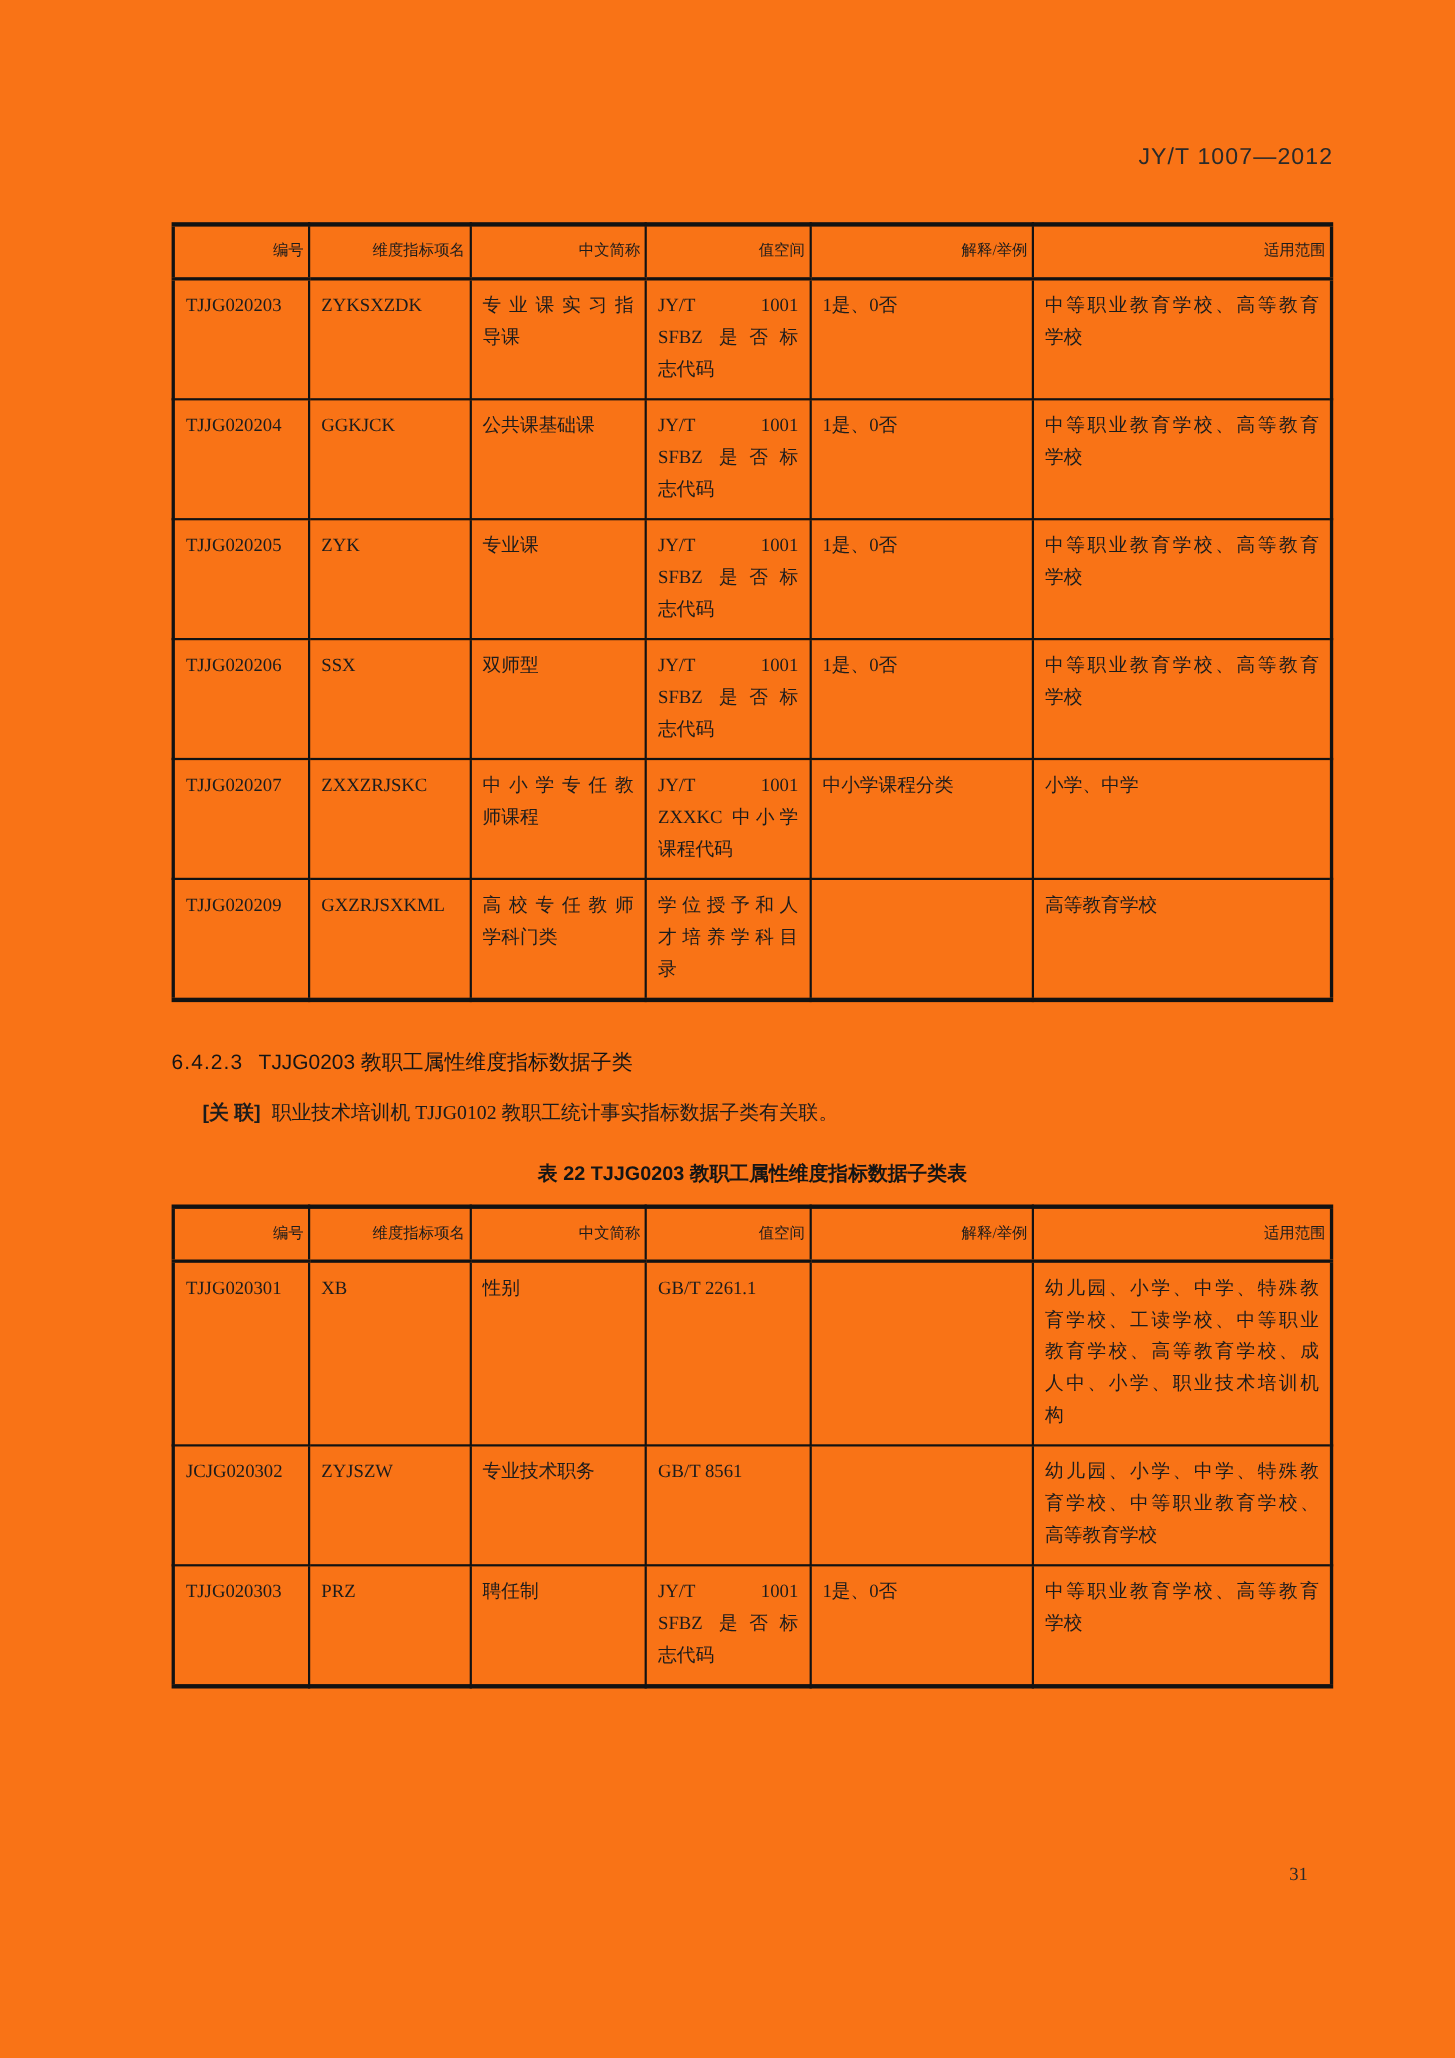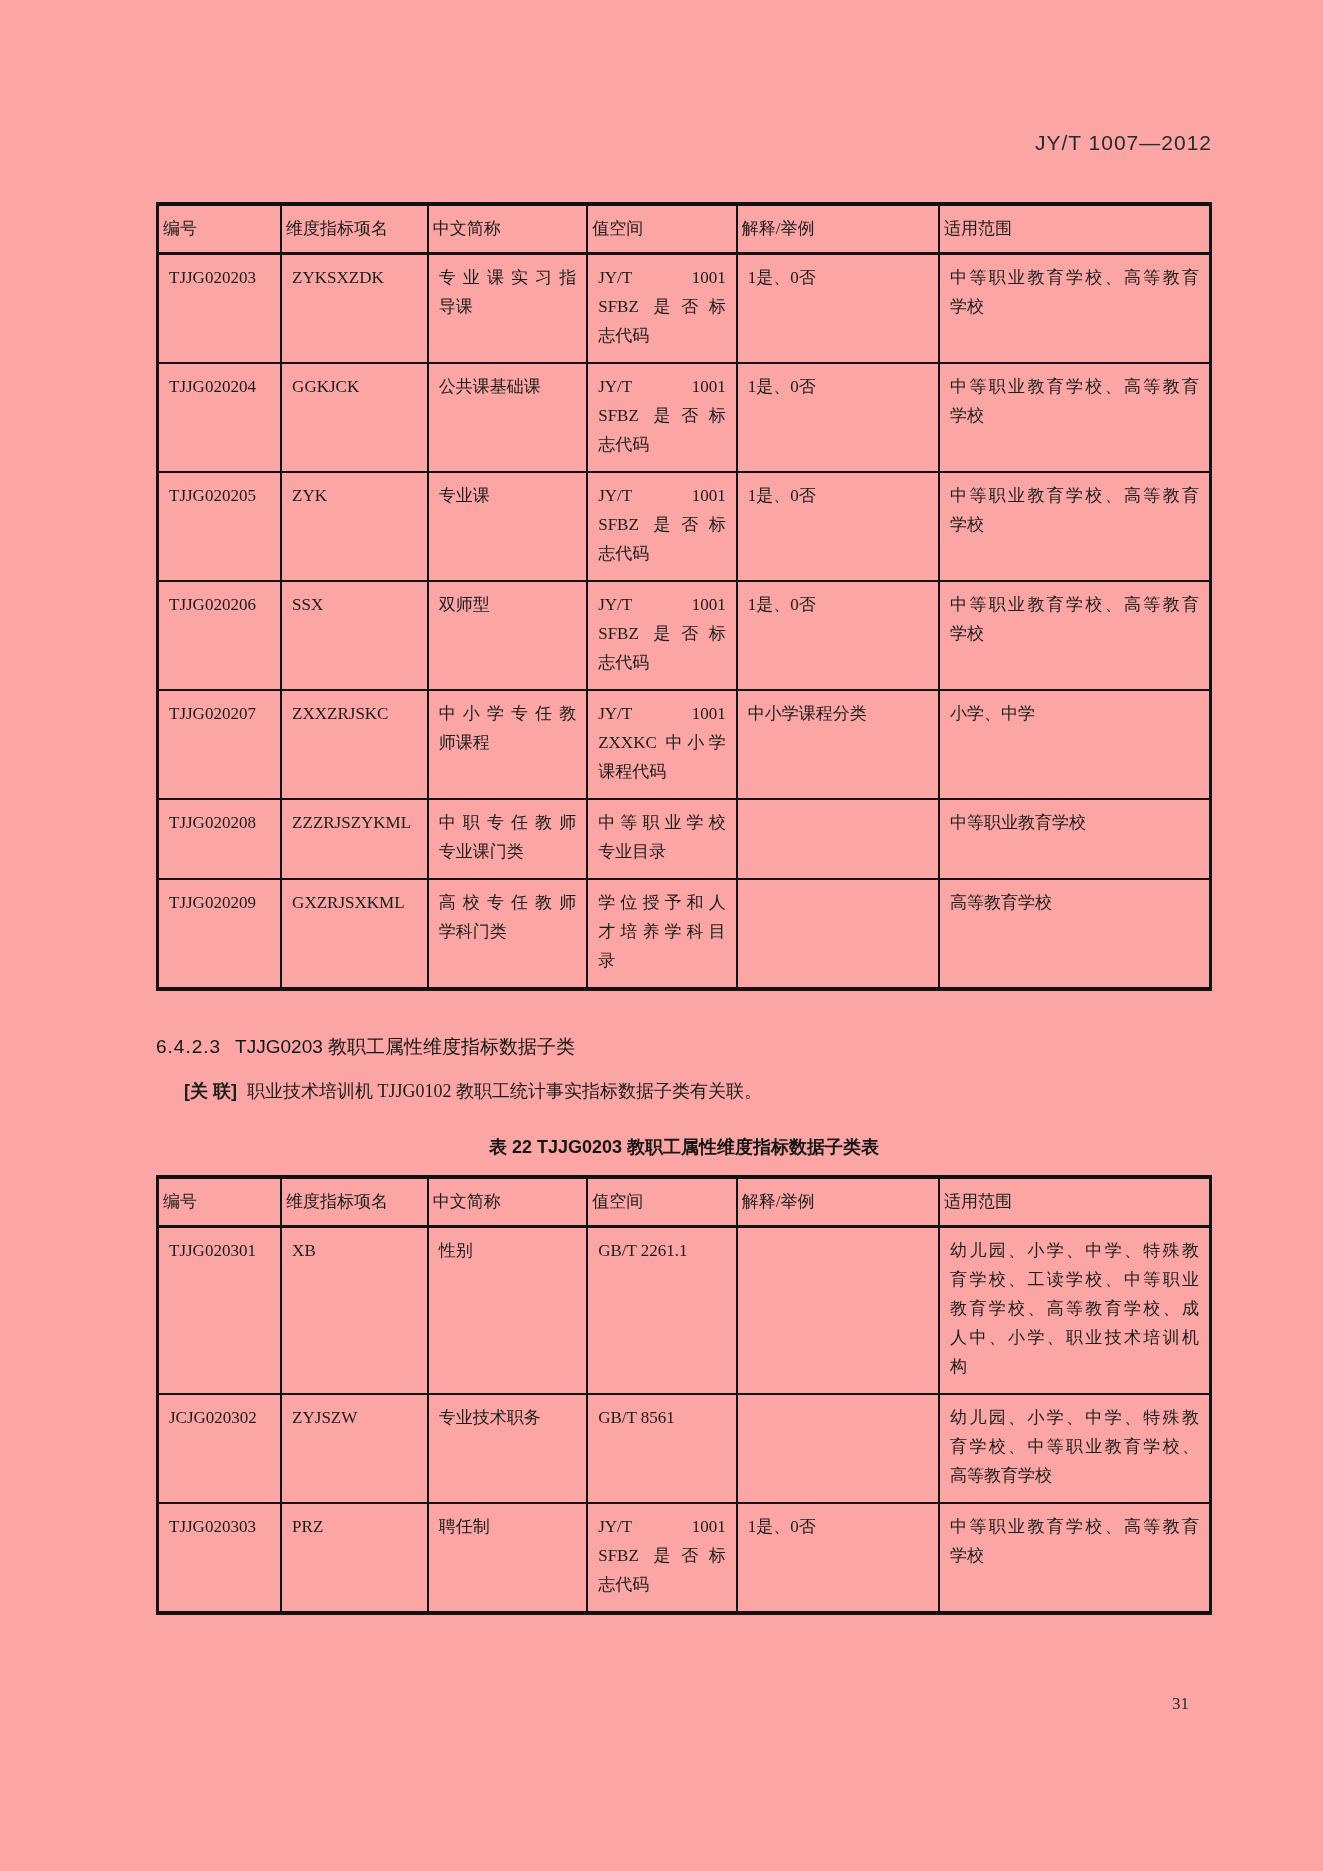--- a/index.html
+++ b/index.html
@@ -3,21 +3,21 @@
 <meta charset="utf-8">
 <style>
   * { margin: 0; padding: 0; box-sizing: border-box; }
   html, body { background: #ffffff; }
   body { font-family: "Liberation Serif", "DejaVu Serif", serif; color: #1c1c1c; }
 
   .page {
     position: relative;
     width: 1323px;
     height: 1871px;
-    background: #fca5a5;
+    background: #f97316;
     padding: 130px 111px 0 156px;
     overflow: hidden;
   }
 
   .doc-header {
     font-family: "Liberation Sans", "DejaVu Sans", sans-serif;
     font-size: 21px;
     font-weight: 500;
     letter-spacing: 1px;
     color: #2a2a2a;
@@ -29,22 +29,22 @@
   table.data-table {
     width: 100%;
     table-layout: fixed;
     border-collapse: collapse;
     border: 3px solid #121212;
     border-top-width: 4px;
     border-bottom-width: 4px;
   }
   table.data-table th {
     font-weight: 400;
-    font-size: 17px;
-    text-align: left;
+    font-size: 14px;
+    text-align: right;
     padding: 12px 4px;
     border: 2px solid #121212;
     border-bottom-width: 3px;
     line-height: 22px;
   }
   table.data-table td {
     font-size: 17px;
     vertical-align: top;
     padding: 8px 10px 12px 10px;
     border: 2px solid #121212;
@@ -237,40 +237,20 @@
           </td>
           <td>
             <div class="ln">中小学课程分类</div>
           </td>
           <td>
             <div class="ln">小学、中学</div>
           </td>
         </tr>
         <tr>
           <td>
-            <div class="ln">TJJG020208</div>
-          </td>
-          <td>
-            <div class="ln">ZZZRJSZYKML</div>
-          </td>
-          <td>
-            <div class="ln">中职专任教师</div>
-            <div class="ln">专业课门类</div>
-          </td>
-          <td>
-            <div class="ln">中等职业学校</div>
-            <div class="ln">专业目录</div>
-          </td>
-          <td></td>
-          <td>
-            <div class="ln">中等职业教育学校</div>
-          </td>
-        </tr>
-        <tr>
-          <td>
             <div class="ln">TJJG020209</div>
           </td>
           <td>
             <div class="ln">GXZRJSXKML</div>
           </td>
           <td>
             <div class="ln">高校专任教师</div>
             <div class="ln">学科门类</div>
           </td>
           <td>

